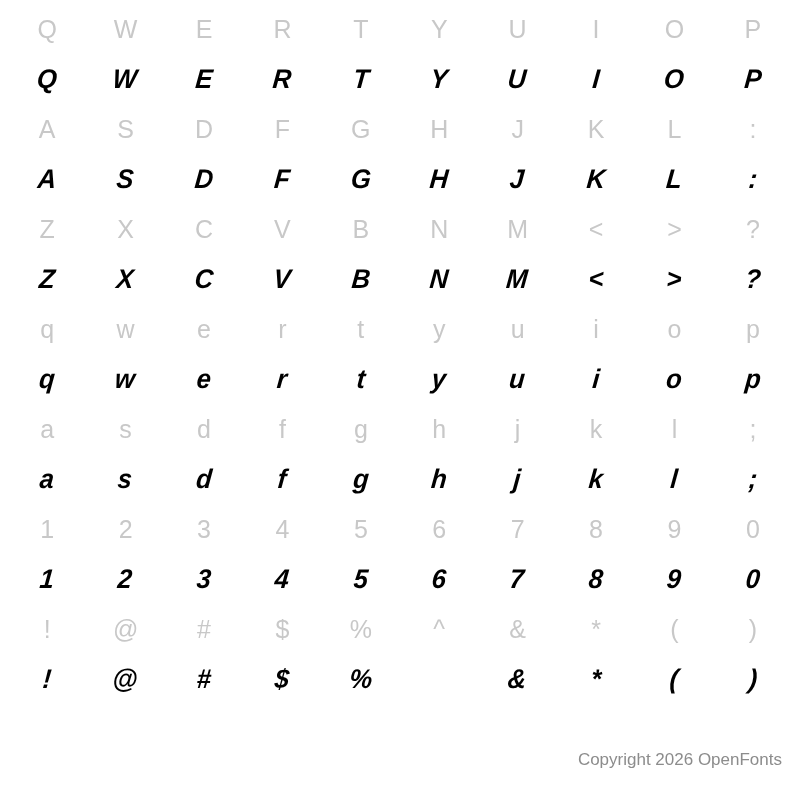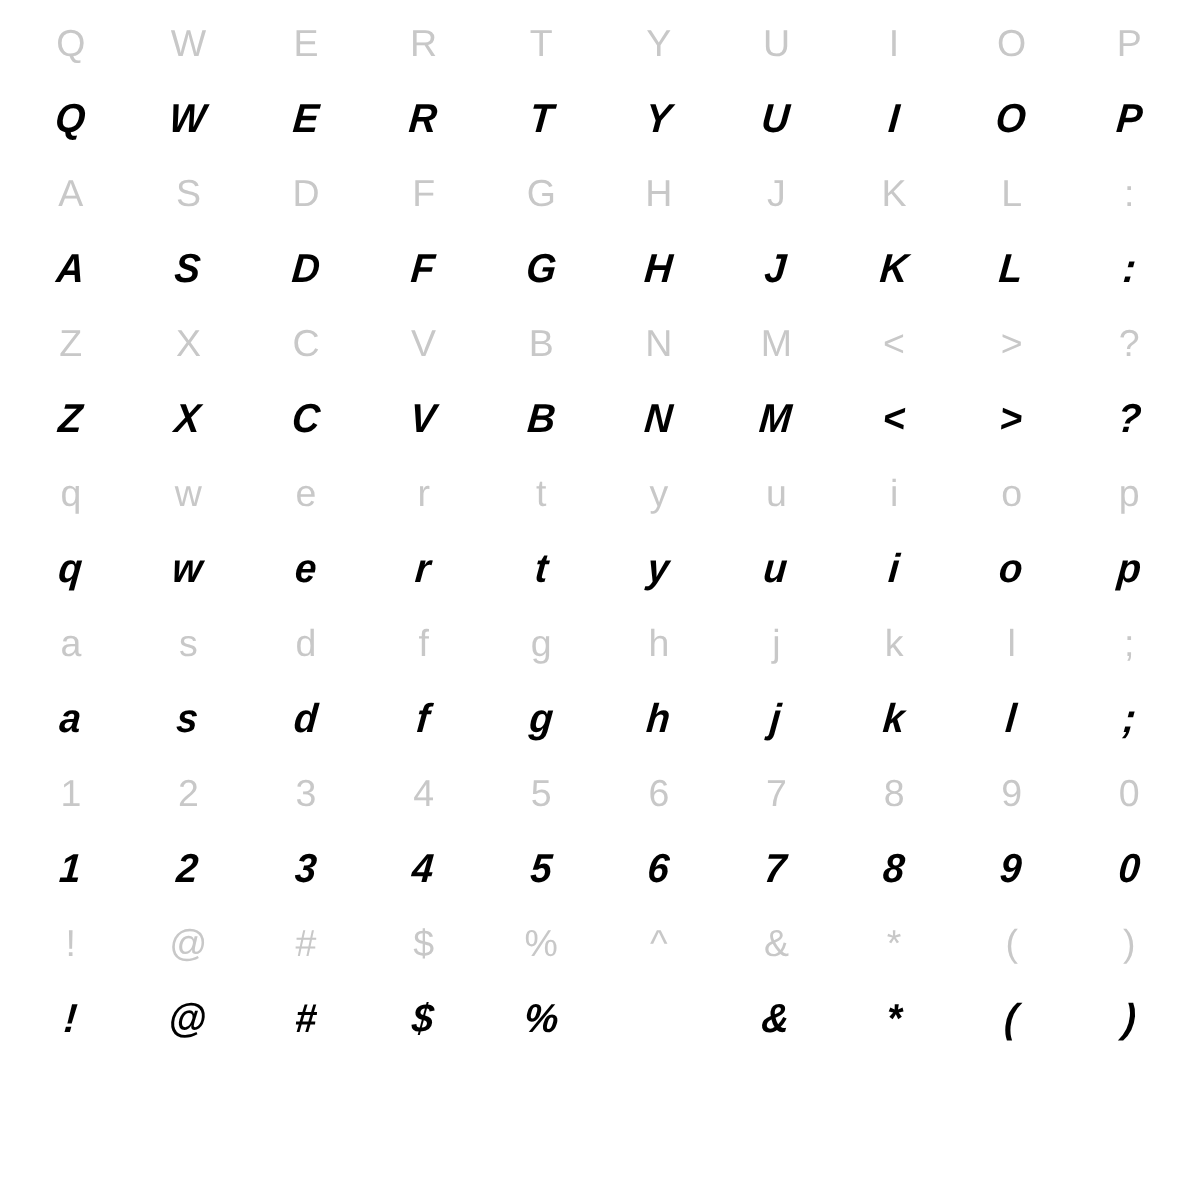--- a/index.html
+++ b/index.html
@@ -257,14 +257,15 @@
       <span class="cell">%</span>
       <span class="cell"> </span>
       <span class="cell">&amp;</span>
       <span class="cell">*</span>
       <span class="cell">(</span>
       <span class="cell">)</span>
     </div>
 
   </div>
 
+  <div class="copyright">Copyright 2026 OpenFonts</div>
 
 </div>
 
 </body></html>

